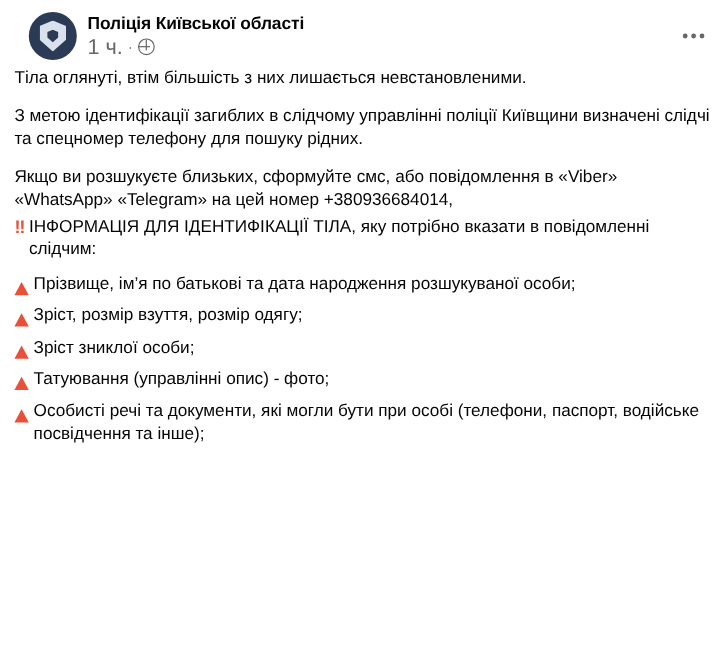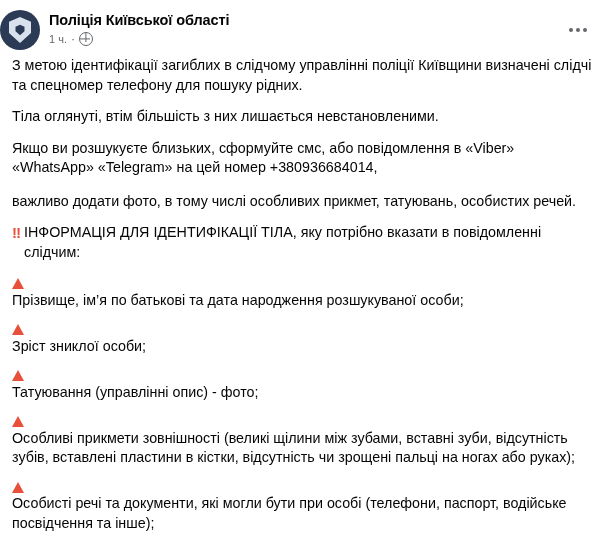--- a/index.html
+++ b/index.html
@@ -16,21 +16,21 @@
   }
   .post {
     width: 606px;
     box-sizing: border-box;
     background: #ffffff;
     padding: 0;
   }
   .post-header {
     display: flex;
     align-items: flex-start;
-    padding: 10px 12px 4px 0;
+    padding: 10px 12px 4px 24px;
     position: relative;
   }
   .avatar {
     width: 40px;
     height: 40px;
     border-radius: 50%;
     background: #2b3b55;
     flex: 0 0 40px;
     display: flex;
     align-items: center;
@@ -69,21 +69,21 @@
     color: #050505;
     letter-spacing: -0.1px;
   }
   .meta-row {
     display: flex;
     align-items: center;
     gap: 4px;
     margin-top: 2px;
   }
   .timestamp {
-    font-size: 11px;
+    font-size: 18px;
     color: #65676b;
     line-height: 16px;
   }
   .dot-sep {
     font-size: 12.5px;
     color: #65676b;
     line-height: 16px;
   }
   .globe-icon {
     width: 12px;
@@ -143,21 +143,20 @@
     margin: 0 0 12px 0;
     word-wrap: break-word;
   }
   .para:last-child {
     margin-bottom: 0;
   }
   .bullet-line {
     margin: 0 0 7px 0;
     display: flex;
     align-items: flex-start;
-    flex-direction: column;
   }
   .bullet-line .tri {
     flex: 0 0 auto;
     margin-right: 4px;
     line-height: 19.5px;
     font-size: 13px;
     color: #d93025;
   }
   .tri-glyph {
     display: inline-block;
@@ -206,45 +205,44 @@
     </div>
     <div class="more-button">
       <span></span>
       <span></span>
       <span></span>
     </div>
   </div>
 
   <div class="post-body">
 
+    <p class="para">Тіла оглянуті, втім більшість з них лишається невстановленими.</p>
     <p class="para">З метою ідентифікації загиблих  в слідчому управлінні поліції Київщини визначені слідчі та спецномер телефону для пошуку рідних.</p>
-    <p class="para">Тіла оглянуті, втім більшість з них лишається невстановленими.</p>
-    <p class="para" style="margin-bottom:14px;">Якщо ви розшукуєте близьких, сформуйте смс, або повідомлення в «Viber» «WhatsApp» «Telegram» на цей номер +380936684014,</p>
-    <p class="para">важливо додати  фото, в тому числі особливих прикмет, татуювань, особистих речей.</p>
+    <p class="para" style="margin-bottom:2px;">Якщо ви розшукуєте близьких, сформуйте смс, або повідомлення в «Viber» «WhatsApp» «Telegram» на цей номер +380936684014,</p>
 
     <div class="warn-heading">
       <span class="warn-glyph">‼</span>
       <span class="bullet-text">ІНФОРМАЦІЯ ДЛЯ ІДЕНТИФІКАЦІЇ ТІЛА, яку потрібно вказати в повідомленні слідчим:</span>
     </div>
 
     <div class="bullet-line">
       <span class="tri"><span class="tri-glyph"></span></span>
       <span class="bullet-text">Прізвище, ім’я по батькові та дата народження розшукуваної особи;</span>
     </div>
     <div class="bullet-line">
       <span class="tri"><span class="tri-glyph"></span></span>
+      <span class="bullet-text">Зріст, розмір взуття, розмір одягу;</span>
+    </div>
+    <div class="bullet-line">
+      <span class="tri"><span class="tri-glyph"></span></span>
       <span class="bullet-text">Зріст зниклої особи;</span>
     </div>
     <div class="bullet-line">
       <span class="tri"><span class="tri-glyph"></span></span>
       <span class="bullet-text">Татуювання (управлінні опис) - фото;</span>
-    </div>
-    <div class="bullet-line">
-      <span class="tri"><span class="tri-glyph"></span></span>
-      <span class="bullet-text">Особливі прикмети зовнішності (великі щілини між зубами, вставні зуби, відсутність зубів, вставлені пластини в кістки, відсутність чи зрощені пальці на ногах або руках);</span>
     </div>
     <div class="bullet-line">
       <span class="tri"><span class="tri-glyph"></span></span>
       <span class="bullet-text">Особисті речі та документи, які могли бути при особі (телефони, паспорт, водійське посвідчення та інше);</span>
     </div>
 
   </div>
 </div>
 
 </body></html>

